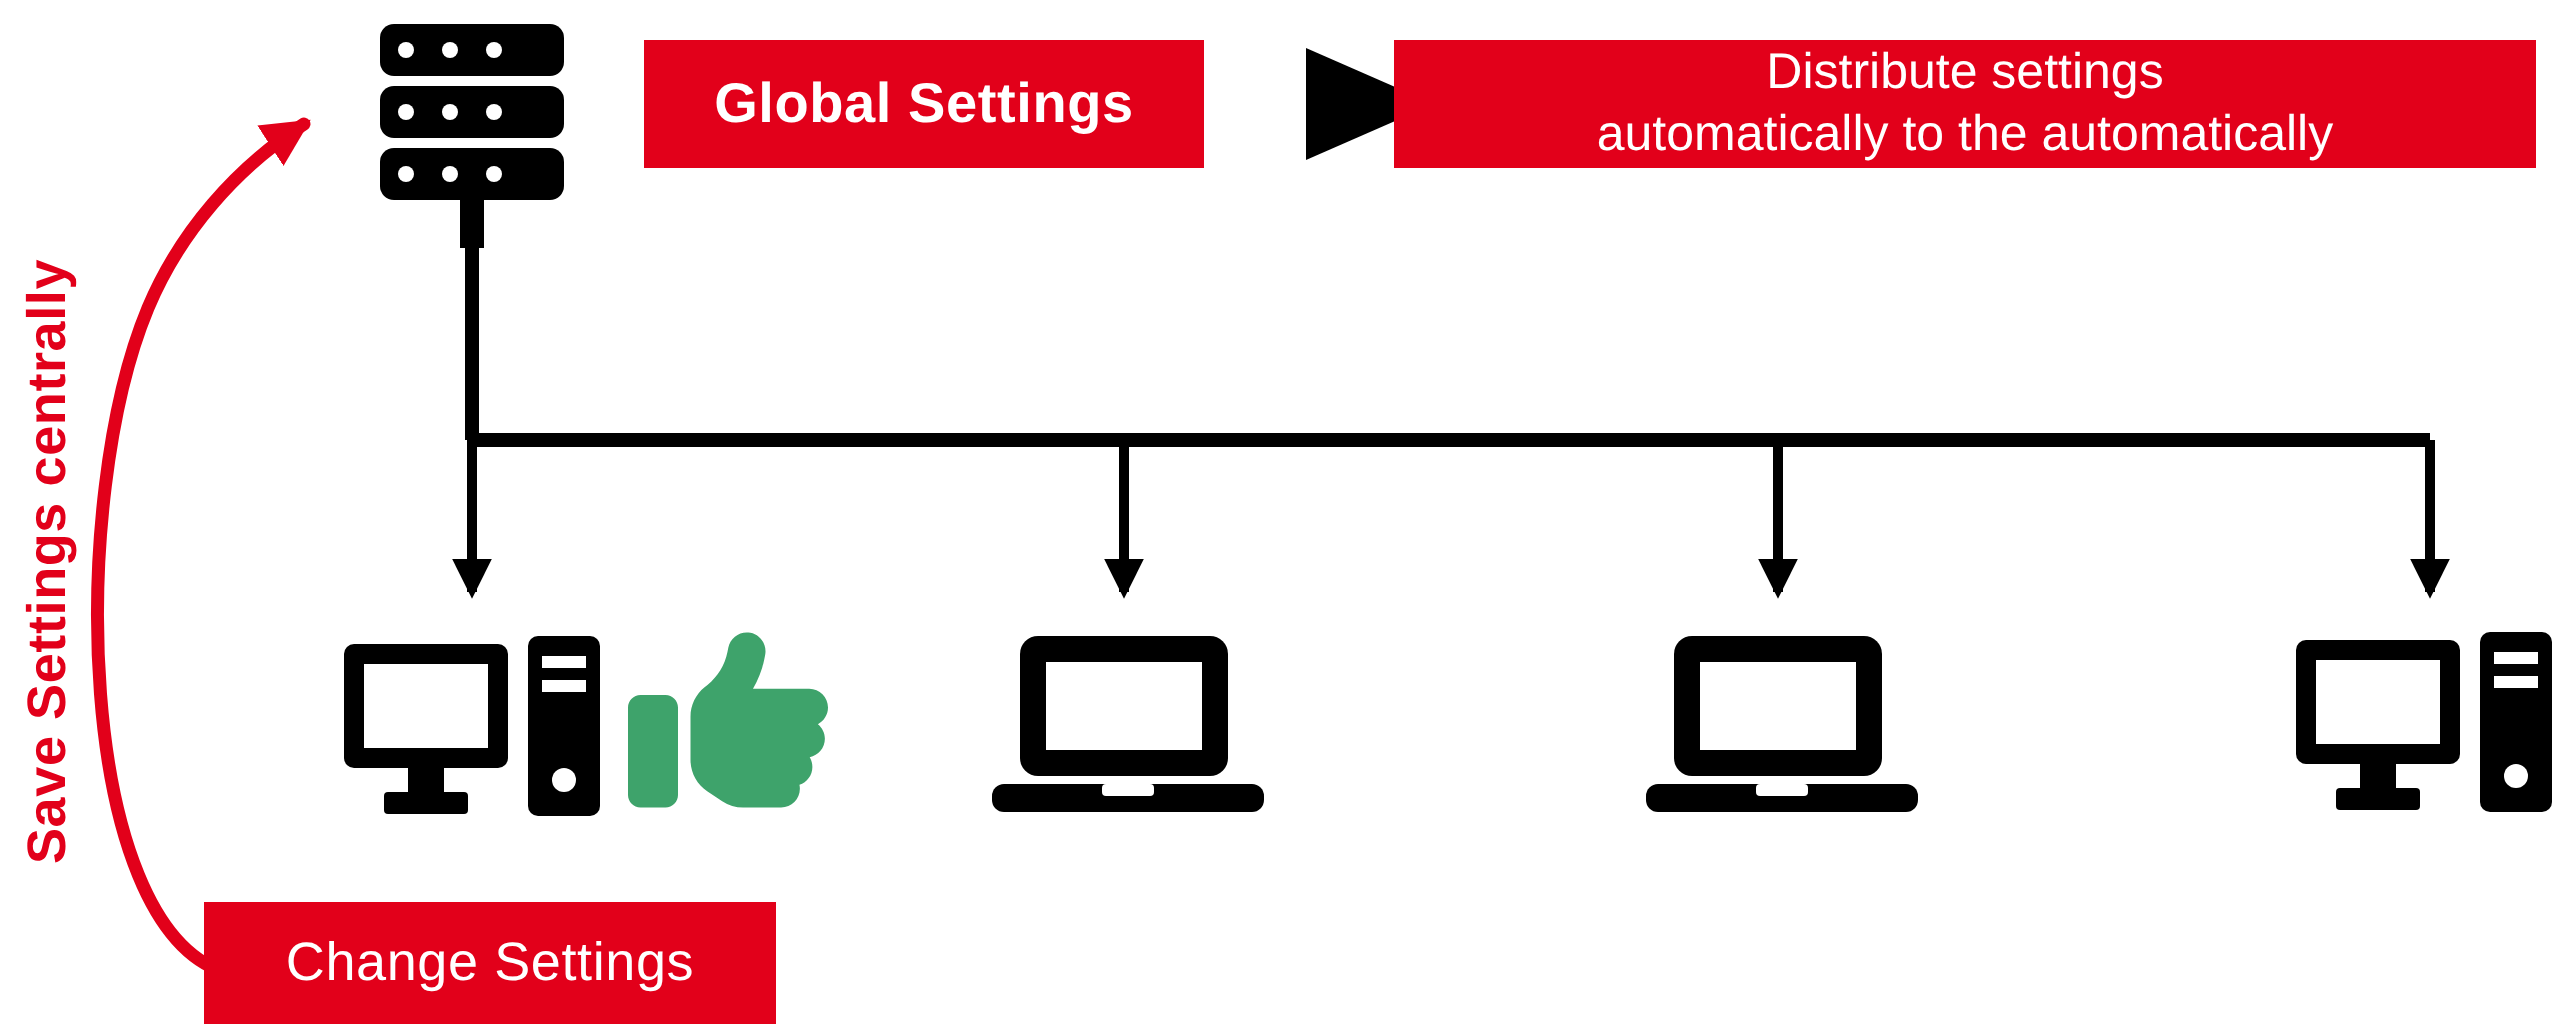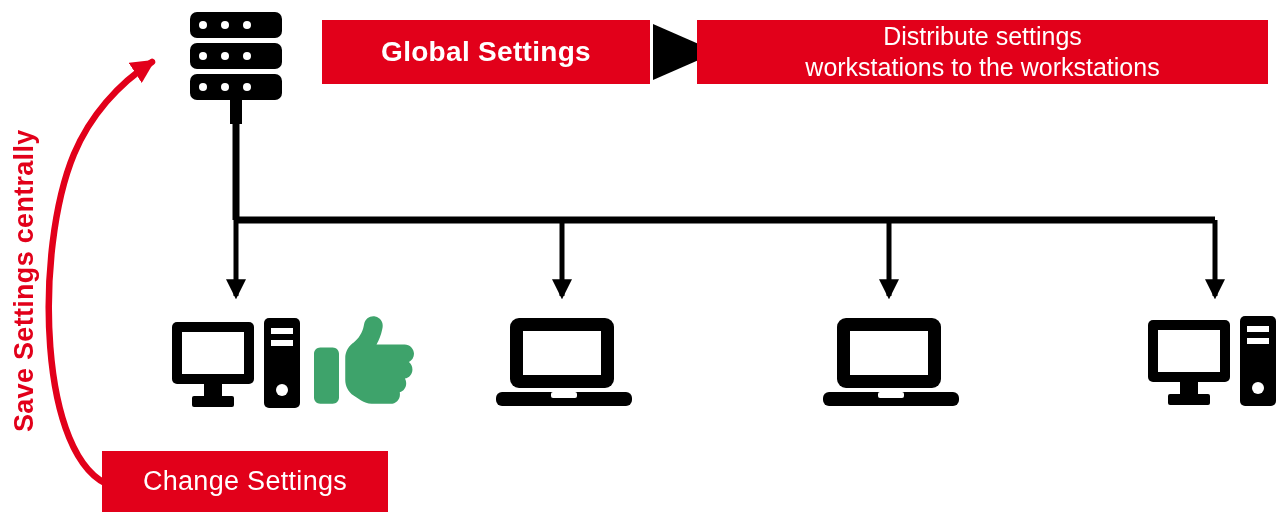--- a/index.html
+++ b/index.html
@@ -19,21 +19,21 @@
     position:absolute;
     background:var(--red);
     color:#ffffff;
     display:flex;
     align-items:center;
     justify-content:center;
     text-align:center;
     box-sizing:border-box;
   }
   #banner-global{
-    left:322px;top:20px;width:328px;height:64px;
+    left:322px;top:20px;width:280px;height:64px;
     font-weight:700;font-size:28px;letter-spacing:.3px;
   }
   #banner-distribute{
     left:697px;top:20px;width:571px;height:64px;
     font-weight:400;font-size:25px;line-height:31px;
     flex-direction:column;
   }
   #banner-change{
     left:102px;top:451px;width:286px;height:61px;
     font-weight:400;font-size:27px;letter-spacing:.3px;
@@ -98,21 +98,21 @@
     <circle cx="59" cy="75" r="4" fill="#ffffff"></circle>
     <rect x="42" y="86" width="12" height="26" fill="#000000"></rect>
   </svg>
 
   <div class="banner" id="banner-global">
     <span>Global Settings</span>
   </div>
 
   <div class="banner" id="banner-distribute">
     <span>Distribute settings</span>
-    <span>workstations to the workstations</span>
+    <span>automatically to the automatically</span>
   </div>
 
   <div class="banner" id="banner-change">
     <span>Change Settings</span>
   </div>
 
   <div class="vlabel">Save Settings centrally</div>
 
   <svg class="abs" style="left:172px;top:318px;" width="128" height="92" viewBox="0 0 128 92">
     <rect x="0" y="4" width="82" height="62" rx="5" fill="#000000"></rect>

